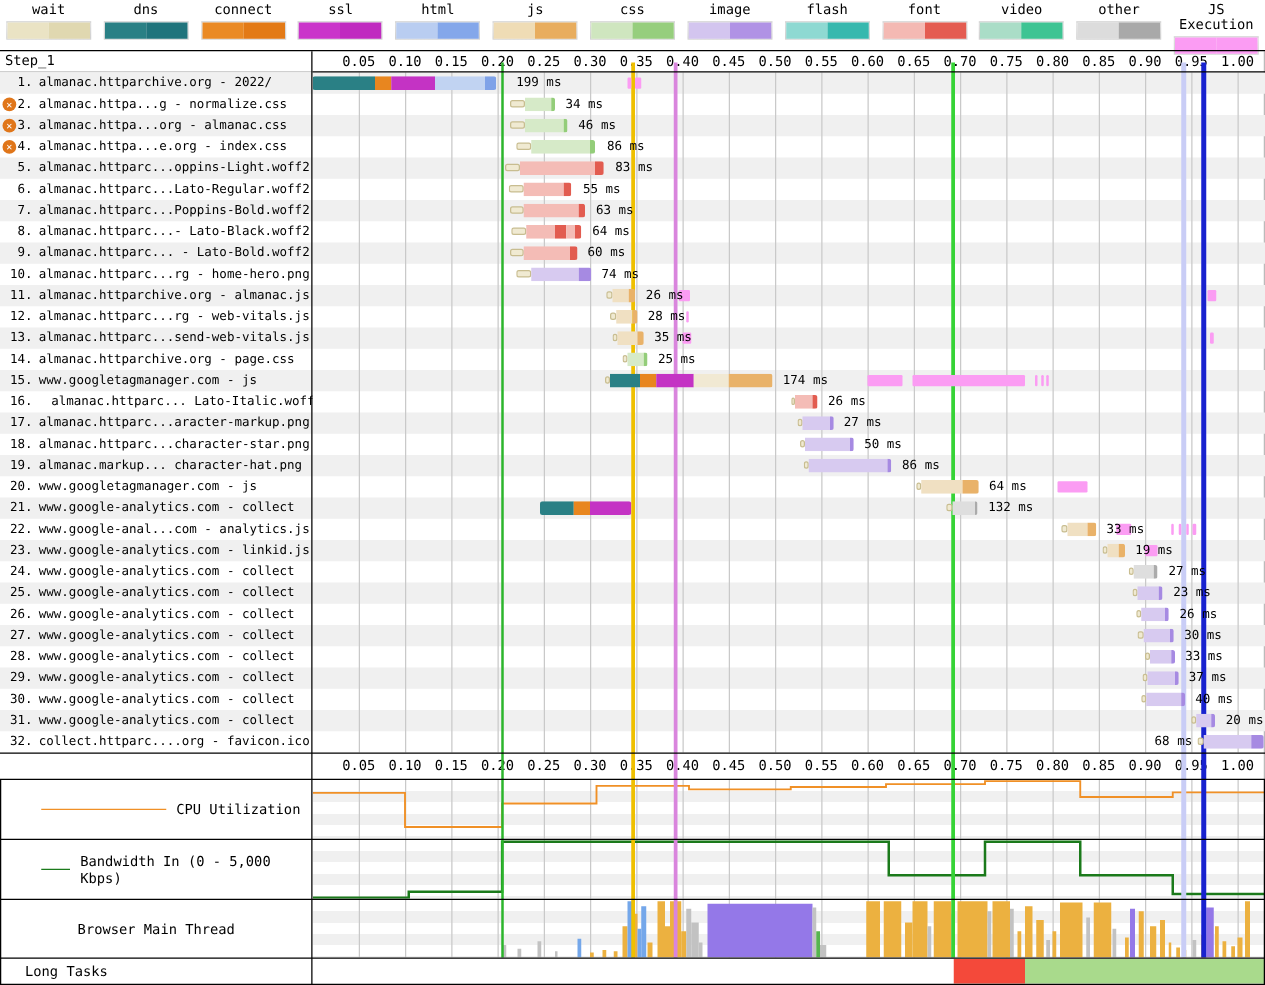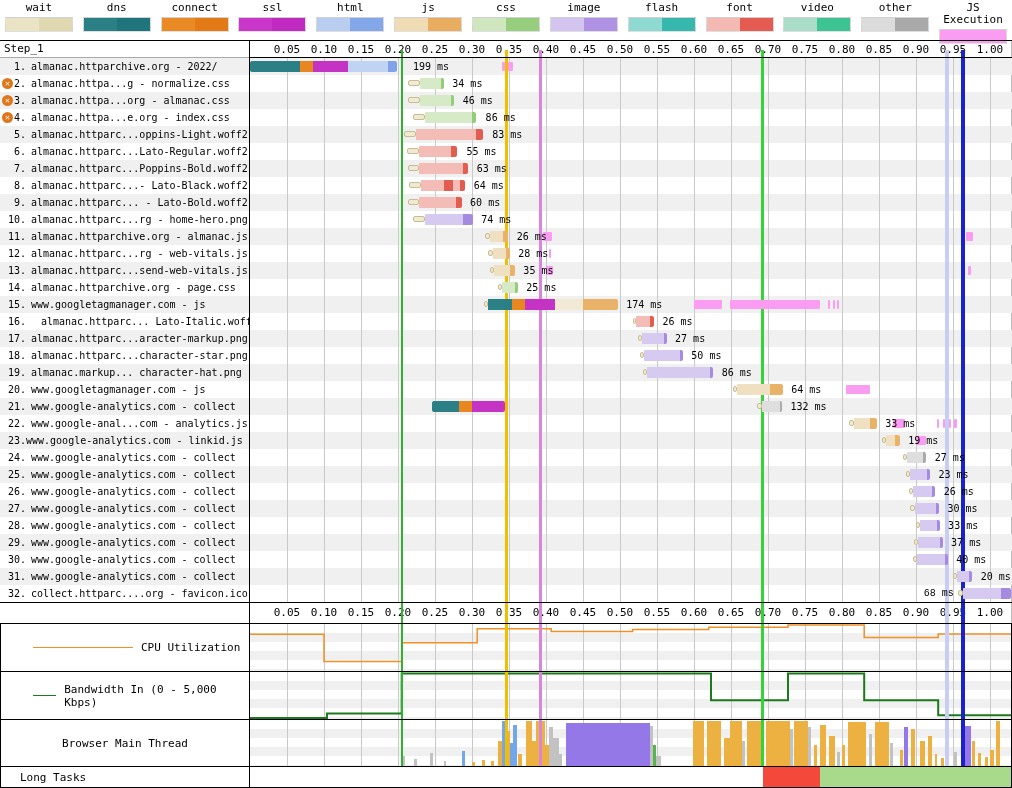--- a/index.html
+++ b/index.html
@@ -236,21 +236,21 @@
       <div class="lrow" style="top: 204px; background: rgb(240, 240, 240);"><span class="num">13.</span><span style="margin-left: 5px;">almanac.httparc...send-web-vitals.js</span></div>
       <div class="lrow" style="top: 221px;"><span class="num">14.</span><span style="margin-left: 5px;">almanac.httparchive.org - page.css</span></div>
       <div class="lrow" style="top: 238px; background: rgb(240, 240, 240);"><span class="num">15.</span><span style="margin-left: 5px;">www.googletagmanager.com - js</span></div>
       <div class="lrow" style="top: 255px;"><span class="num">16.</span><span style="margin-left: 15px; text-align: center;">almanac.httparc... Lato-Italic.woff2</span></div>
       <div class="lrow" style="top: 272px; background: rgb(240, 240, 240);"><span class="num">17.</span><span style="margin-left: 5px;">almanac.httparc...aracter-markup.png</span></div>
       <div class="lrow" style="top: 289px;"><span class="num">18.</span><span style="margin-left: 5px;">almanac.httparc...character-star.png</span></div>
       <div class="lrow" style="top: 306px; background: rgb(240, 240, 240);"><span class="num">19.</span><span style="margin-left: 5px;">almanac.markup... character-hat.png</span></div>
       <div class="lrow" style="top: 323px;"><span class="num">20.</span><span style="margin-left: 5px;">www.googletagmanager.com - js</span></div>
       <div class="lrow" style="top: 340px; background: rgb(240, 240, 240);"><span class="num">21.</span><span style="margin-left: 5px;">www.google-analytics.com - collect</span></div>
       <div class="lrow" style="top: 357px;"><span class="num">22.</span><span style="margin-left: 5px;">www.google-anal...com - analytics.js</span></div>
-      <div class="lrow" style="top: 374px; background: rgb(240, 240, 240);"><span class="num">23.</span><span style="">www.google-analytics.com - linkid.js</span></div>
+      <div class="lrow" style="top: 374px; background: rgb(240, 240, 240);"><span class="num">23.</span><span style="margin-left: 5px;">www.google-analytics.com - linkid.js</span></div>
       <div class="lrow" style="top: 391px;"><span class="num">24.</span><span style="margin-left: 5px;">www.google-analytics.com - collect</span></div>
       <div class="lrow" style="top: 408px; background: rgb(240, 240, 240);"><span class="num">25.</span><span style="margin-left: 5px;">www.google-analytics.com - collect</span></div>
       <div class="lrow" style="top: 425px;"><span class="num">26.</span><span style="margin-left: 5px;">www.google-analytics.com - collect</span></div>
       <div class="lrow" style="top: 442px; background: rgb(240, 240, 240);"><span class="num">27.</span><span style="margin-left: 5px;">www.google-analytics.com - collect</span></div>
       <div class="lrow" style="top: 459px;"><span class="num">28.</span><span style="margin-left: 5px;">www.google-analytics.com - collect</span></div>
       <div class="lrow" style="top: 476px; background: rgb(240, 240, 240);"><span class="num">29.</span><span style="margin-left: 5px;">www.google-analytics.com - collect</span></div>
       <div class="lrow" style="top: 493px;"><span class="num">30.</span><span style="margin-left: 5px;">www.google-analytics.com - collect</span></div>
       <div class="lrow" style="top: 510px; background: rgb(240, 240, 240);"><span class="num">31.</span><span style="margin-left: 5px;">www.google-analytics.com - collect</span></div>
       <div class="lrow" style="top: 527px;"><span class="num">32.</span><span style="margin-left: 5px;">collect.httparc....org - favicon.ico</span></div>
     </div>
@@ -541,21 +541,21 @@
           <div class="seg" style="left: 16.28px; width: 2.96px; background: rgb(166, 138, 226);"></div>
         </div>
         <div class="blabel" style="left: 730.68px;">20 ms</div>
       </div>
       <div class="wrow" style="top: 527px;">
         <div class="grp" style="left: 708.18px; width: 52.54px;">
           <div class="seg waitcap" style="left: 0px; width: 4.44px; background: rgb(240, 234, 210);"></div>
           <div class="seg" style="left: 4.44px; width: 38.48px; background: rgb(215, 202, 240);"></div>
           <div class="seg" style="left: 42.92px; width: 9.62px; background: rgb(166, 138, 226);"></div>
         </div>
-        <div class="blabel" style="right: 58.26px; font-family: Liberation Mono, monospace;">68 ms</div>
+        <div class="blabel" style="right: 58.26px;">68 ms</div>
       </div>
     </div>
 
   <div class="hline" style="top:602px;"></div>
   <div id="bottom-axis" class="axis-strip" style="top:604px;height:19px;">
       <div class="tick-label" style="left: 37px;">0.05</div>
       <div class="tick-label" style="left: 74px;">0.10</div>
       <div class="tick-label" style="left: 111px;">0.15</div>
       <div class="tick-label" style="left: 148px;">0.20</div>
       <div class="tick-label" style="left: 185px;">0.25</div>

